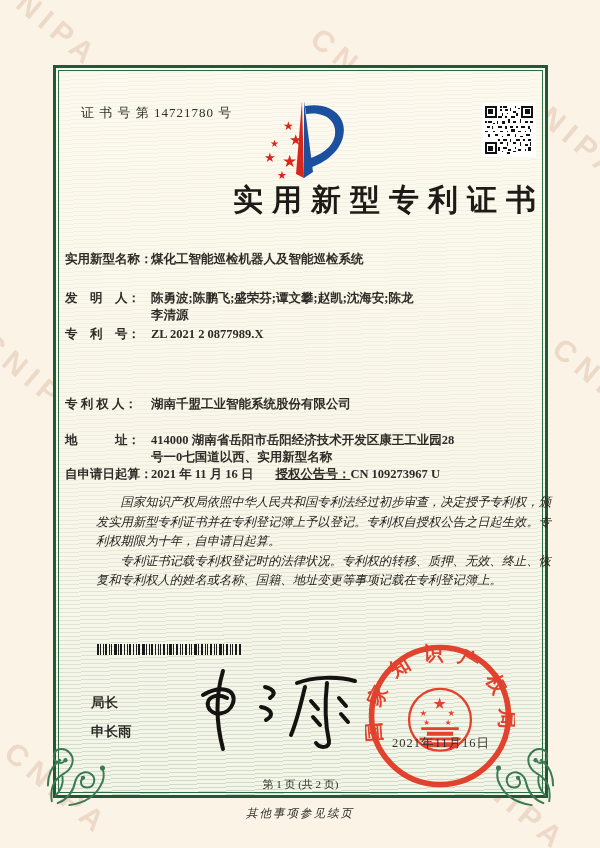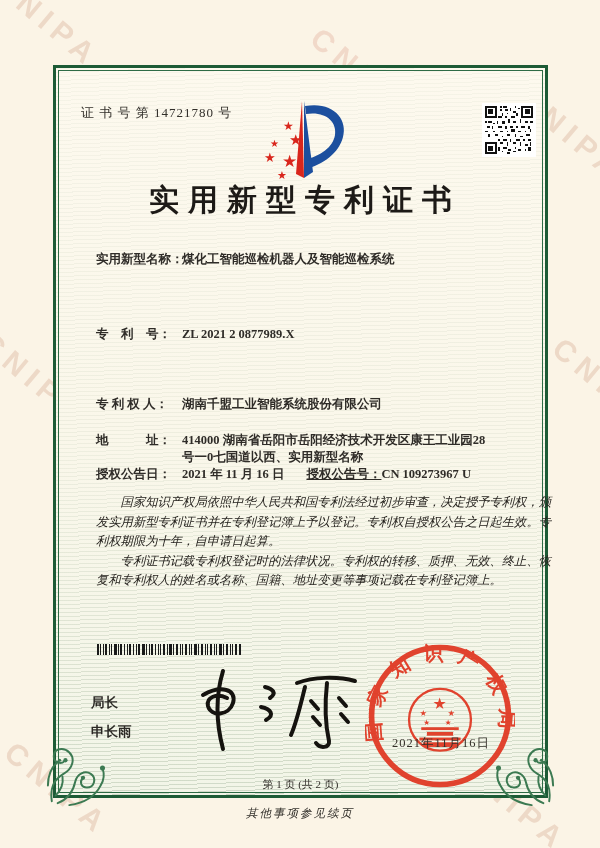--- a/index.html
+++ b/index.html
@@ -42,25 +42,25 @@
   }
   .orn{position:absolute;width:78px;height:78px;z-index:4;}
   .orn-bl{left:-12px;bottom:-14px;}
   .orn-br{right:-12px;bottom:-14px;transform:scaleX(-1);}
   
   .cert-no{position:absolute;left:25px;top:36px;font-size:13px;letter-spacing:1px;color:#33302b;z-index:5;}
   .logo{position:absolute;left:199px;top:30px;width:98px;height:84px;z-index:5;}
   .qr{position:absolute;left:426px;top:35px;width:54px;height:54px;background:#fff;padding:3px;box-sizing:border-box;z-index:5;}
   .qr svg{width:100%;height:100%;display:block;}
   .title{
-    position:absolute;left:0;top:112px;width:100%;text-align:center;
+    position:absolute;left:0;top:112px;width:100%;text-align:right;
     font-size:30px;font-weight:bold;letter-spacing:9px;text-indent:9px;color:#1d1a17;z-index:5;
   }
   
-  .row{position:absolute;left:40px;font-size:12.5px;font-weight:600;line-height:16.5px;z-index:5;white-space:nowrap;}
+  .row{position:absolute;left:9px;font-size:12.5px;font-weight:600;line-height:16.5px;z-index:5;white-space:nowrap;}
   .row .lab{display:inline-block;width:86px;vertical-align:top;}
   .row .val{display:inline-block;vertical-align:top;white-space:normal;width:355px;}
   .row .val .l2{display:block;}
   .row .lab2{display:inline-block;margin-left:22px;text-decoration:underline;}
   
   .bodytxt{
     position:absolute;left:40px;top:425px;width:462px;z-index:5;
     font-size:12.3px;line-height:19.5px;font-style:italic;color:#26231f;
   }
   .bodytxt p{margin:0;text-indent:2em;}
@@ -228,31 +228,34 @@
           <rect x="17" y="27" width="2" height="1"></rect>
       </g>
     </svg>
   </div>
 
   <div class="title">实用新型专利证书</div>
 
   <div class="row" style="top:183px;">
     <span class="lab">实用新型名称：</span><span class="val">煤化工智能巡检机器人及智能巡检系统</span>
   </div>
+  <div class="row" style="top:222px;">
+    <span class="lab">发　明　人：</span><span class="val"><span>陈勇波;陈鹏飞;盛荣芬;谭文攀;赵凯;沈海安;陈龙</span><span class="l2">李清源</span></span>
+  </div>
   <div class="row" style="top:258px;">
     <span class="lab">专　利　号：</span><span class="val">ZL 2021 2 0877989.X</span>
   </div>
   <div class="row" style="top:328px;">
     <span class="lab">专 利 权 人：</span><span class="val">湖南千盟工业智能系统股份有限公司</span>
   </div>
   <div class="row" style="top:364px;">
     <span class="lab">地　　　址：</span><span class="val"><span>414000 湖南省岳阳市岳阳经济技术开发区康王工业园28</span><span class="l2">号一0七国道以西、实用新型名称</span></span>
   </div>
   <div class="row" style="top:398px;">
-    <span class="lab">授权公告日：</span><span>2021 年 11 月 16 日</span><span class="lab2">授权公告号：</span><span>CN 109273967 U</span>
+    <span class="lab">自申请日起算：</span><span>2021 年 11 月 16 日</span><span class="lab2">授权公告号：</span><span>CN 109273967 U</span>
   </div>
 
   <div class="bodytxt">
     <p>国家知识产权局依照中华人民共和国专利法经过初步审查，决定授予专利权，颁发实用新型专利证书并在专利登记簿上予以登记。专利权自授权公告之日起生效。专利权期限为十年，自申请日起算。</p>
     <p>专利证书记载专利权登记时的法律状况。专利权的转移、质押、无效、终止、恢复和专利权人的姓名或名称、国籍、地址变更等事项记载在专利登记簿上。</p>
   </div>
 
   <svg class="barcode" viewBox="0 0 144 11" preserveAspectRatio="none">
     <g fill="#1a1a1a">
       <rect x="0" width="2" height="11"></rect>

